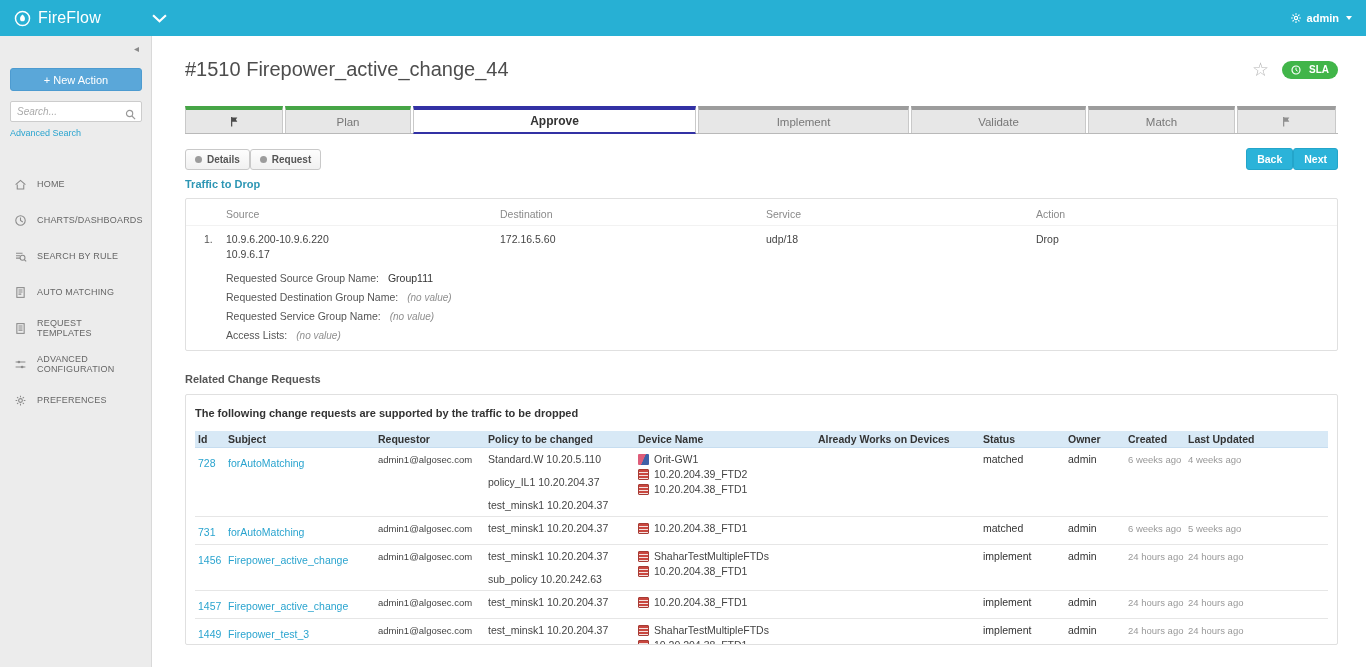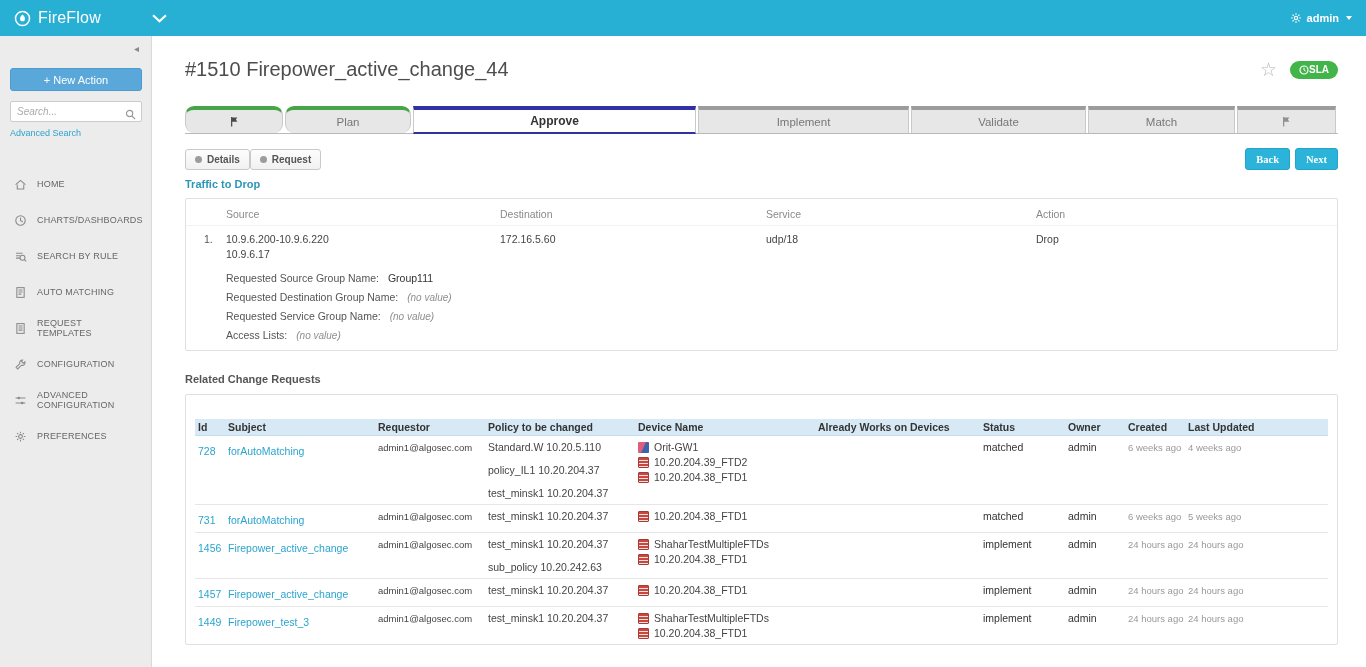--- a/index.html
+++ b/index.html
@@ -31,36 +31,36 @@
 .nav{margin-top:26px;}
 .nav-item{display:flex;align-items:center;gap:9px;height:36px;padding:0 13px;cursor:pointer;}
 .nav-label{font-size:9px;color:#666;letter-spacing:.2px;}
 .nav-icon{display:flex;width:15px;justify-content:center;flex:none;}
 
 
 .page-head{margin-top:22px;display:flex;justify-content:space-between;align-items:center;}
 .page-title{font-size:20px;font-weight:400;color:#4d4d4d;}
 .head-right{display:flex;align-items:center;gap:13px;}
 .star{font-size:19px;color:#b5b5b5;cursor:pointer;line-height:1;}
-.sla{display:inline-flex;align-items:center;gap:0;background:#41b549;color:#fff;font-size:10px;font-weight:bold;height:18px;padding:0 9px;border-radius:9px;cursor:pointer;}
+.sla{display:inline-flex;align-items:center;gap:8px;background:#41b549;color:#fff;font-size:10px;font-weight:bold;height:18px;padding:0 9px;border-radius:9px;cursor:pointer;}
 
 
 .tabs{margin-top:25px;display:flex;gap:2px;border-bottom:1px solid #b9b9b9;align-items:flex-end;}
 .tab{height:27px;background:#e7e7e7;border:1px solid #c9c9c9;border-bottom:none;border-top:4px solid #9c9c9c;display:flex;align-items:center;justify-content:center;font-size:11.5px;color:#777;cursor:pointer;}
-.tab.done{border-top-color:#46a546;border-radius:9px;}
+.tab.done{border-top-color:#46a546;}
 .tab.active{background:#fff;border-top-color:#3231a4;border-bottom:2px solid #3231a4;margin-bottom:-1px;height:28px;color:#333;font-weight:bold;font-size:12px;}
 .t-flag{width:98px;}.t-plan{width:126px;}.t-approve{width:283px;}.t-implement{width:211px;}.t-validate{width:175px;}.t-match{width:147px;}.t-flagend{width:99px;}
 .flag{display:flex;}.flag.dark{color:#4a4a4a;}.flag.gray{color:#909090;}
 
 
 .actions-row{margin-top:14px;display:flex;justify-content:space-between;align-items:center;}
 .chips{display:flex;}
 .chip{display:inline-flex;align-items:center;gap:5px;height:21px;padding:0 9px;border:1px solid #c9c9c9;border-radius:3px;background:linear-gradient(#fdfdfd,#f1f1f1);font-size:10px;font-weight:bold;color:#555;}
 .chip-dot{width:7px;height:7px;border-radius:50%;background:#9c9c9c;}
-.nav-btns{display:flex;gap:5px;font-family:Liberation Serif, serif;}
+.nav-btns{display:flex;}
 .btn-cyan{height:22px;padding:0 10px;background:#2bb3d9;border:1px solid #23a5ca;border-radius:3px;color:#fff;font-size:10.5px;font-weight:bold;}
 
 
 .section-label{font-size:11px;font-weight:bold;}
 .section-label.teal{color:#2d96b4;margin-top:8px;}
 .section-label.dark{color:#555;margin-top:22px;}
 
 
 .traffic-box{margin-top:8px;border:1px solid #e0e0e0;border-radius:2px;padding:9px 0 2px;}
 .t-grid{display:grid;grid-template-columns:40px 274px 266px 270px 1fr;}
@@ -183,28 +183,20 @@
             <svg width="13" height="13" viewBox="0 0 16 16" fill="none" stroke="#8a8a8a" stroke-width="1.3">
               <rect x="3.5" y="2" width="9" height="12"></rect>
               <path d="M5.5 5h5M5.5 7.5h5M5.5 10h5"></path>
             </svg>
           </span>
         <span class="nav-label">REQUEST TEMPLATES</span>
       </div>
       <div class="nav-item">
         <span class="nav-icon">
             <svg width="13" height="13" viewBox="0 0 16 16" fill="none" stroke="#8a8a8a" stroke-width="1.3">
-              <path d="M10.5 2.5a3.5 3.5 0 0 0-3.4 4.4L2.6 11.4l2 2 4.5-4.5a3.5 3.5 0 0 0 4.4-4.4L11.4 6.6 9.4 4.6z"></path>
-            </svg>
-          </span>
-        <span class="nav-label">CONFIGURATION</span>
-      </div>
-      <div class="nav-item">
-        <span class="nav-icon">
-            <svg width="13" height="13" viewBox="0 0 16 16" fill="none" stroke="#8a8a8a" stroke-width="1.3">
               <path d="M2 5h12M2 11h12"></path>
               <circle cx="6" cy="5" r="1.6" fill="#8a8a8a" stroke="none"></circle>
               <circle cx="10" cy="11" r="1.6" fill="#8a8a8a" stroke="none"></circle>
             </svg>
           </span>
         <span class="nav-label">ADVANCED CONFIGURATION</span>
       </div>
       <div class="nav-item">
         <span class="nav-icon">
             <svg width="13" height="13" viewBox="0 0 16 16" fill="none" stroke="#8a8a8a" stroke-width="1.3">
@@ -319,20 +311,21 @@
         </div>
         <div class="t-field">
           <span class="t-label">Access Lists:</span>
           <span class="t-value no-value">(no value)</span>
         </div>
       </div>
     </div>
 
     <div class="section-label dark">Related Change Requests</div>
     <div class="related-box">
+      <div class="related-sub">The following change requests are supported by the traffic to be dropped</div>
       <div class="r-table">
         <div class="r-row r-head">
           <div>Id</div>
           <div>Subject</div>
           <div>Requestor</div>
           <div>Policy to be changed</div>
           <div>Device Name</div>
           <div>Already Works on Devices</div>
           <div>Status</div>
           <div>Owner</div>

